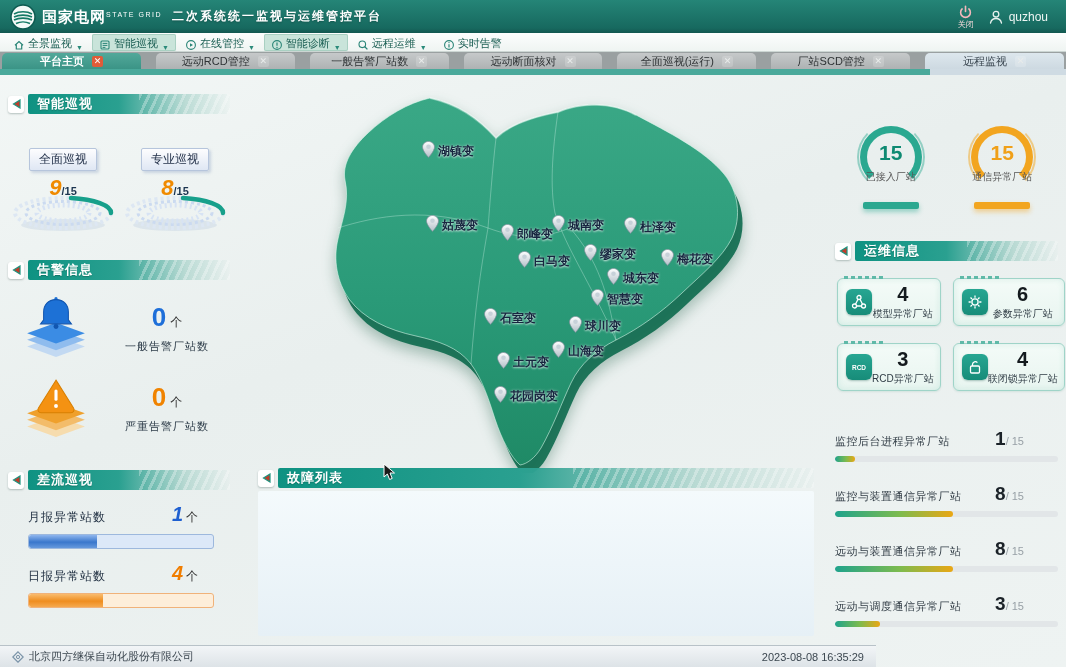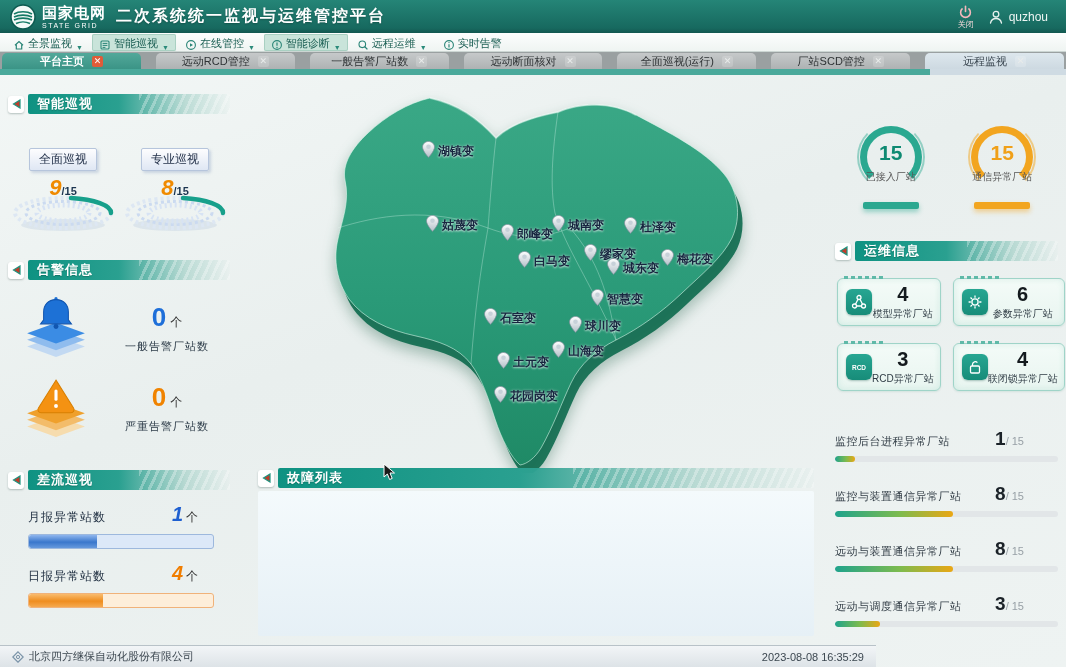--- a/index.html
+++ b/index.html
@@ -5,24 +5,24 @@
   * { margin:0; padding:0; box-sizing:border-box; }
   body { font-family:"Liberation Sans","DejaVu Sans",sans-serif; background:#222; }
   .screen { position:relative; width:1066px; height:667px; overflow:hidden;
             background:linear-gradient(160deg,#f4f8f7 0%,#e9efee 45%,#eef3f2 100%); }
 
   
   .top-bar { position:absolute; left:0; top:0; width:1066px; height:33px;
     background:linear-gradient(180deg,#258577 0%,#17695f 85%,#125850 100%);
     display:flex; align-items:center; color:#fff; }
   .logo-badge { width:26px; height:26px; margin:0 6px 0 10px; flex:0 0 auto; }
-  .brand { display:flex; flex-direction:column; line-height:1; margin-right:10px; }
+  .brand { display:flex; line-height:1; margin-right:10px; }
   .brand-cn { font-size:15px; font-weight:bold; letter-spacing:1px; }
   .brand-en { font-size:7px; letter-spacing:1.5px; margin-top:2px; }
-  .app-title { font-size:16px; letter-spacing:2px; font-weight:bold; text-shadow:0 1px 2px rgba(0,0,0,.25); }
+  .app-title { font-size:12px; letter-spacing:2px; font-weight:bold; text-shadow:0 1px 2px rgba(0,0,0,.25); }
   .top-right { margin-left:auto; display:flex; align-items:center; gap:14px; padding-right:18px; }
   .power-btn { display:flex; flex-direction:column; align-items:center; cursor:pointer; }
   .power-btn .pw-label { font-size:8px; color:#f3d9da; line-height:1; margin-top:1px; }
   .user-chip { display:flex; align-items:center; gap:5px; font-size:12px; color:#eef6f4; }
 
   
   .menu-bar { position:absolute; left:0; top:33px; width:1066px; height:19px;
     background:linear-gradient(180deg,#fcfefd,#eff4f2); border-bottom:1px solid #ccd6d3;
     display:flex; align-items:center; padding-left:6px; gap:2px; }
   .menu-item { display:flex; align-items:flex-end; gap:3px; height:17px; padding:0 7px;
@@ -359,21 +359,21 @@
             </svg></span>
     <span class="station-label">白马变</span>
   </div>
         <div class="station" style="left:254px;top:156px">
     <span><svg width="13" height="17" viewBox="0 0 13 17">
               <path d="M6.5,0.5 C3,0.5 0.5,3 0.5,6.1 C0.5,10 6.5,16.5 6.5,16.5 S12.5,10 12.5,6.1 C12.5,3 10,0.5 6.5,0.5 Z" fill="url(#pinGrad)" stroke="#7e8d99" stroke-width="0.7"></path>
               <circle cx="6.5" cy="5.8" r="2.3" fill="#c7d1d9"></circle>
             </svg></span>
     <span class="station-label">缪家变</span>
   </div>
-        <div class="station" style="left:277px;top:170px">
+        <div class="station" style="left:277px;top:180px">
     <span><svg width="13" height="17" viewBox="0 0 13 17">
               <path d="M6.5,0.5 C3,0.5 0.5,3 0.5,6.1 C0.5,10 6.5,16.5 6.5,16.5 S12.5,10 12.5,6.1 C12.5,3 10,0.5 6.5,0.5 Z" fill="url(#pinGrad)" stroke="#7e8d99" stroke-width="0.7"></path>
               <circle cx="6.5" cy="5.8" r="2.3" fill="#c7d1d9"></circle>
             </svg></span>
     <span class="station-label">城东变</span>
   </div>
         <div class="station" style="left:331px;top:161px">
     <span><svg width="13" height="17" viewBox="0 0 13 17">
               <path d="M6.5,0.5 C3,0.5 0.5,3 0.5,6.1 C0.5,10 6.5,16.5 6.5,16.5 S12.5,10 12.5,6.1 C12.5,3 10,0.5 6.5,0.5 Z" fill="url(#pinGrad)" stroke="#7e8d99" stroke-width="0.7"></path>
               <circle cx="6.5" cy="5.8" r="2.3" fill="#c7d1d9"></circle>

